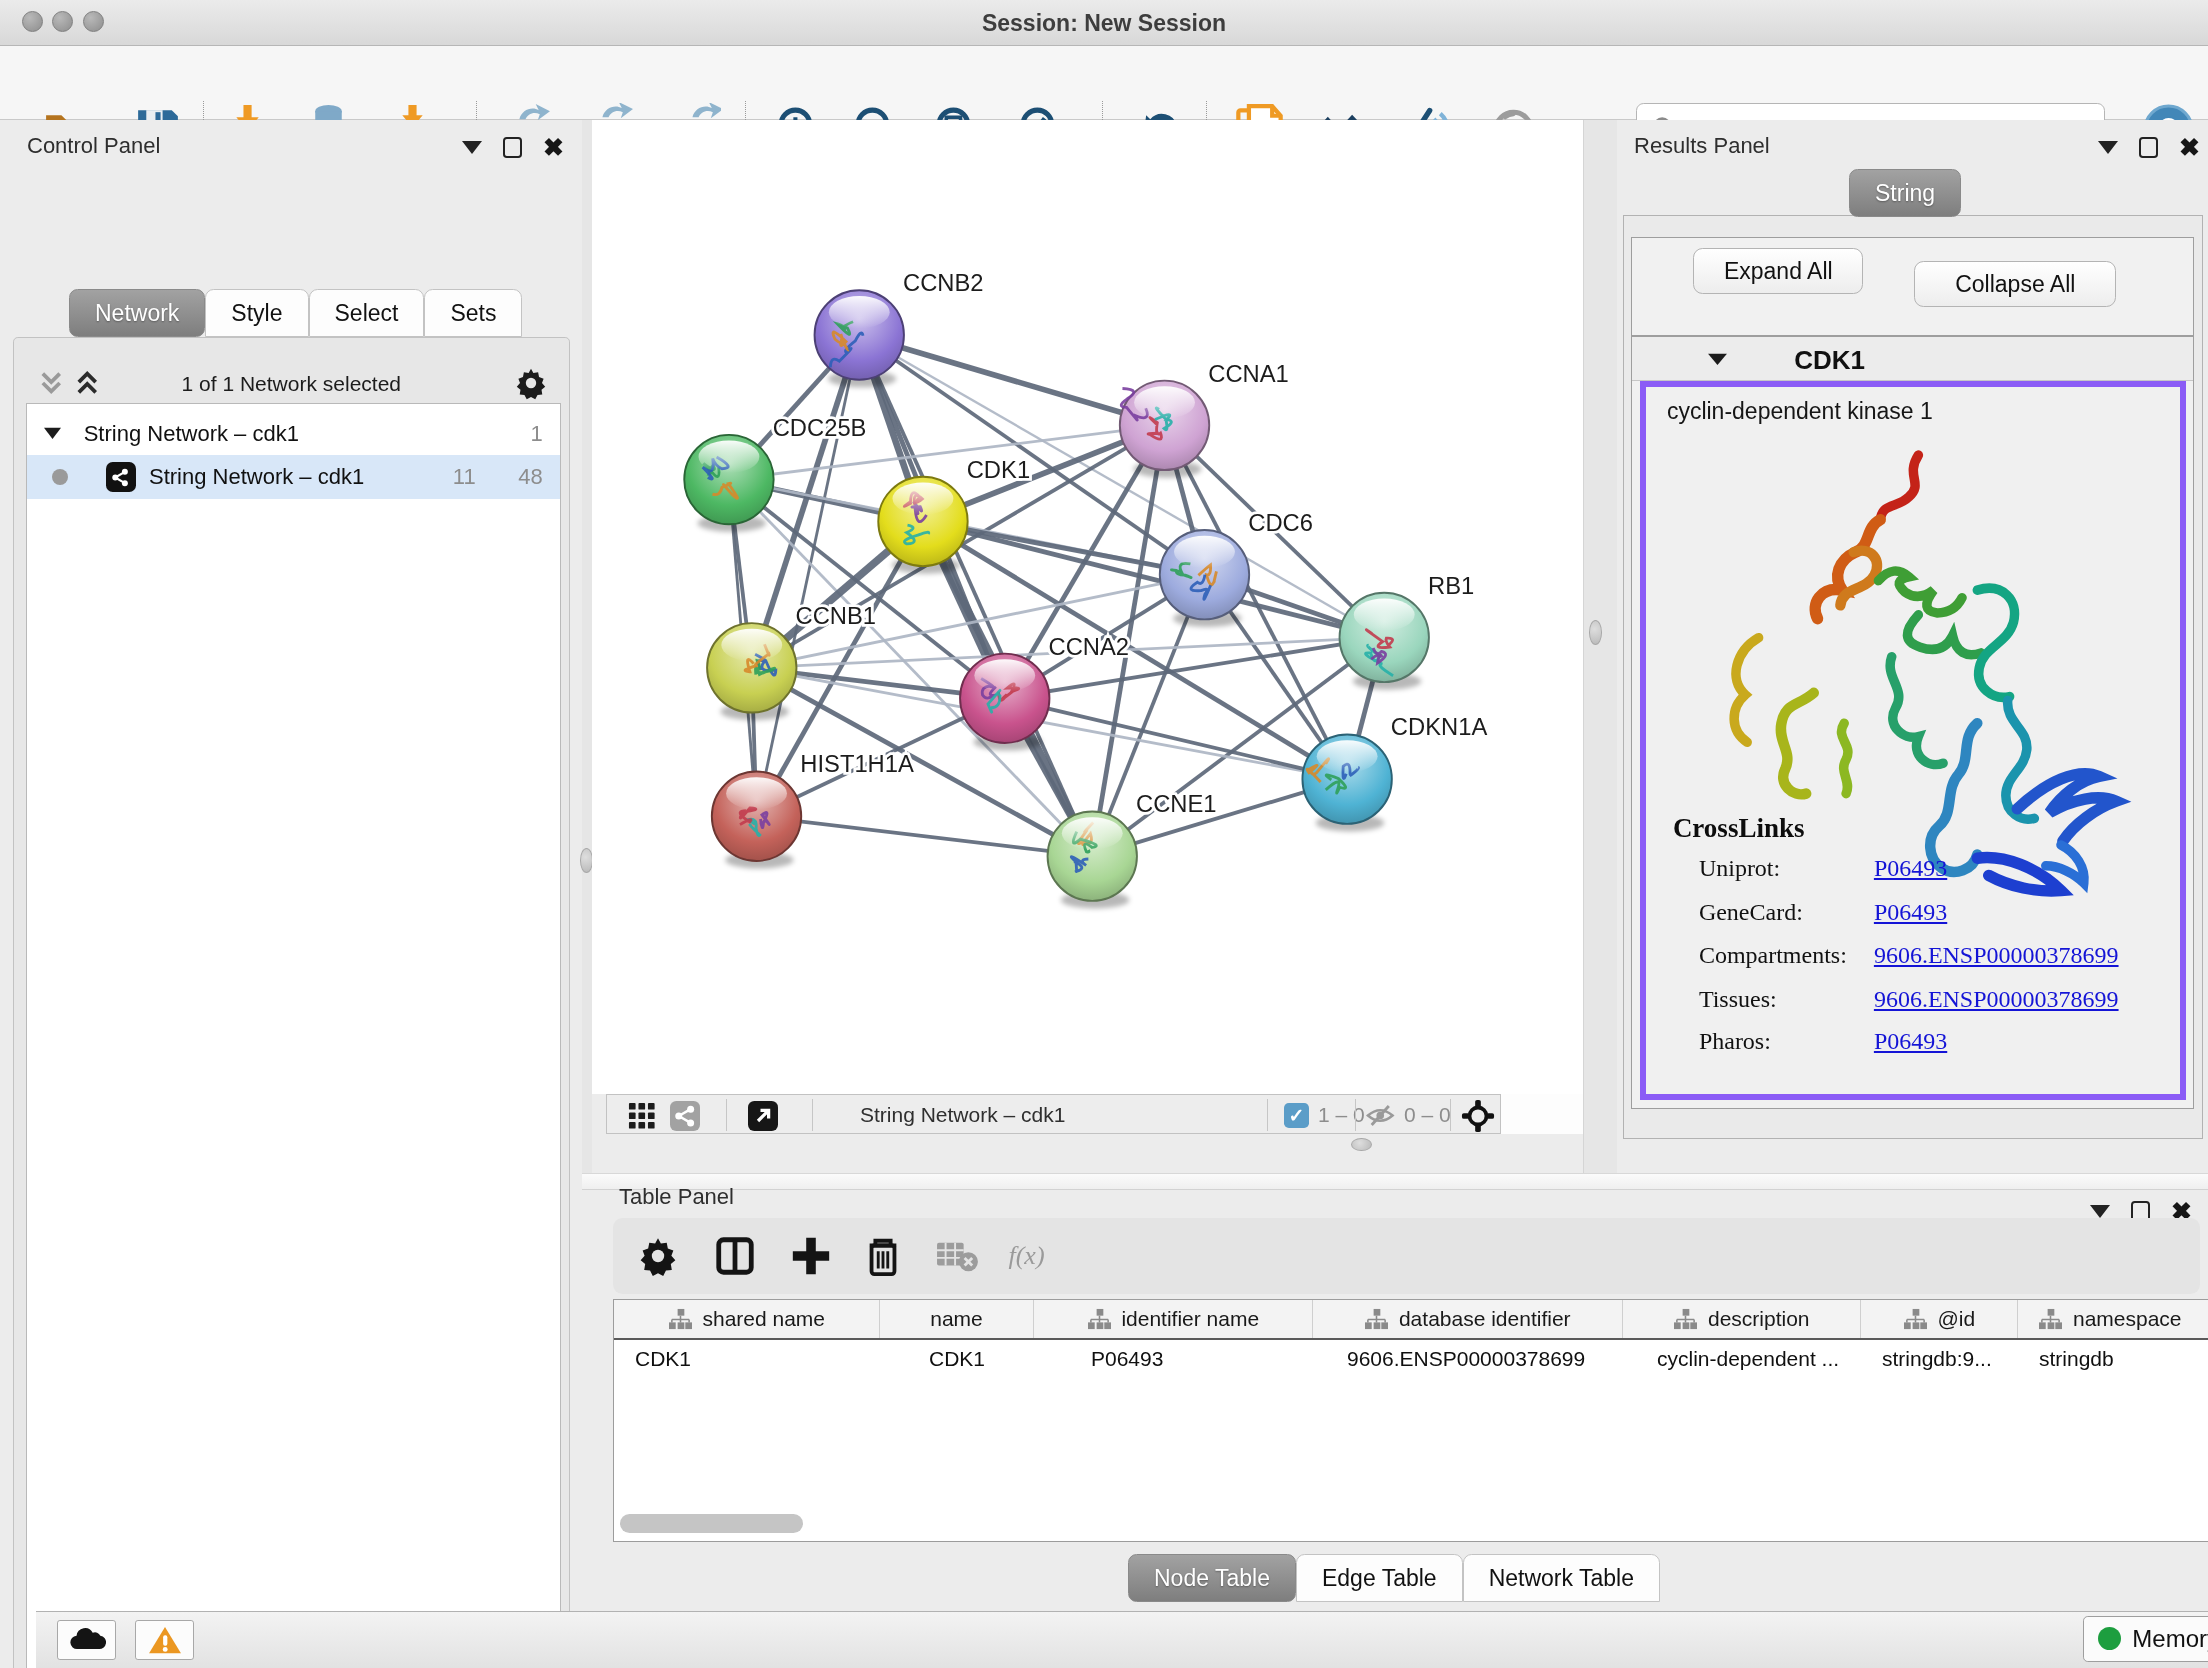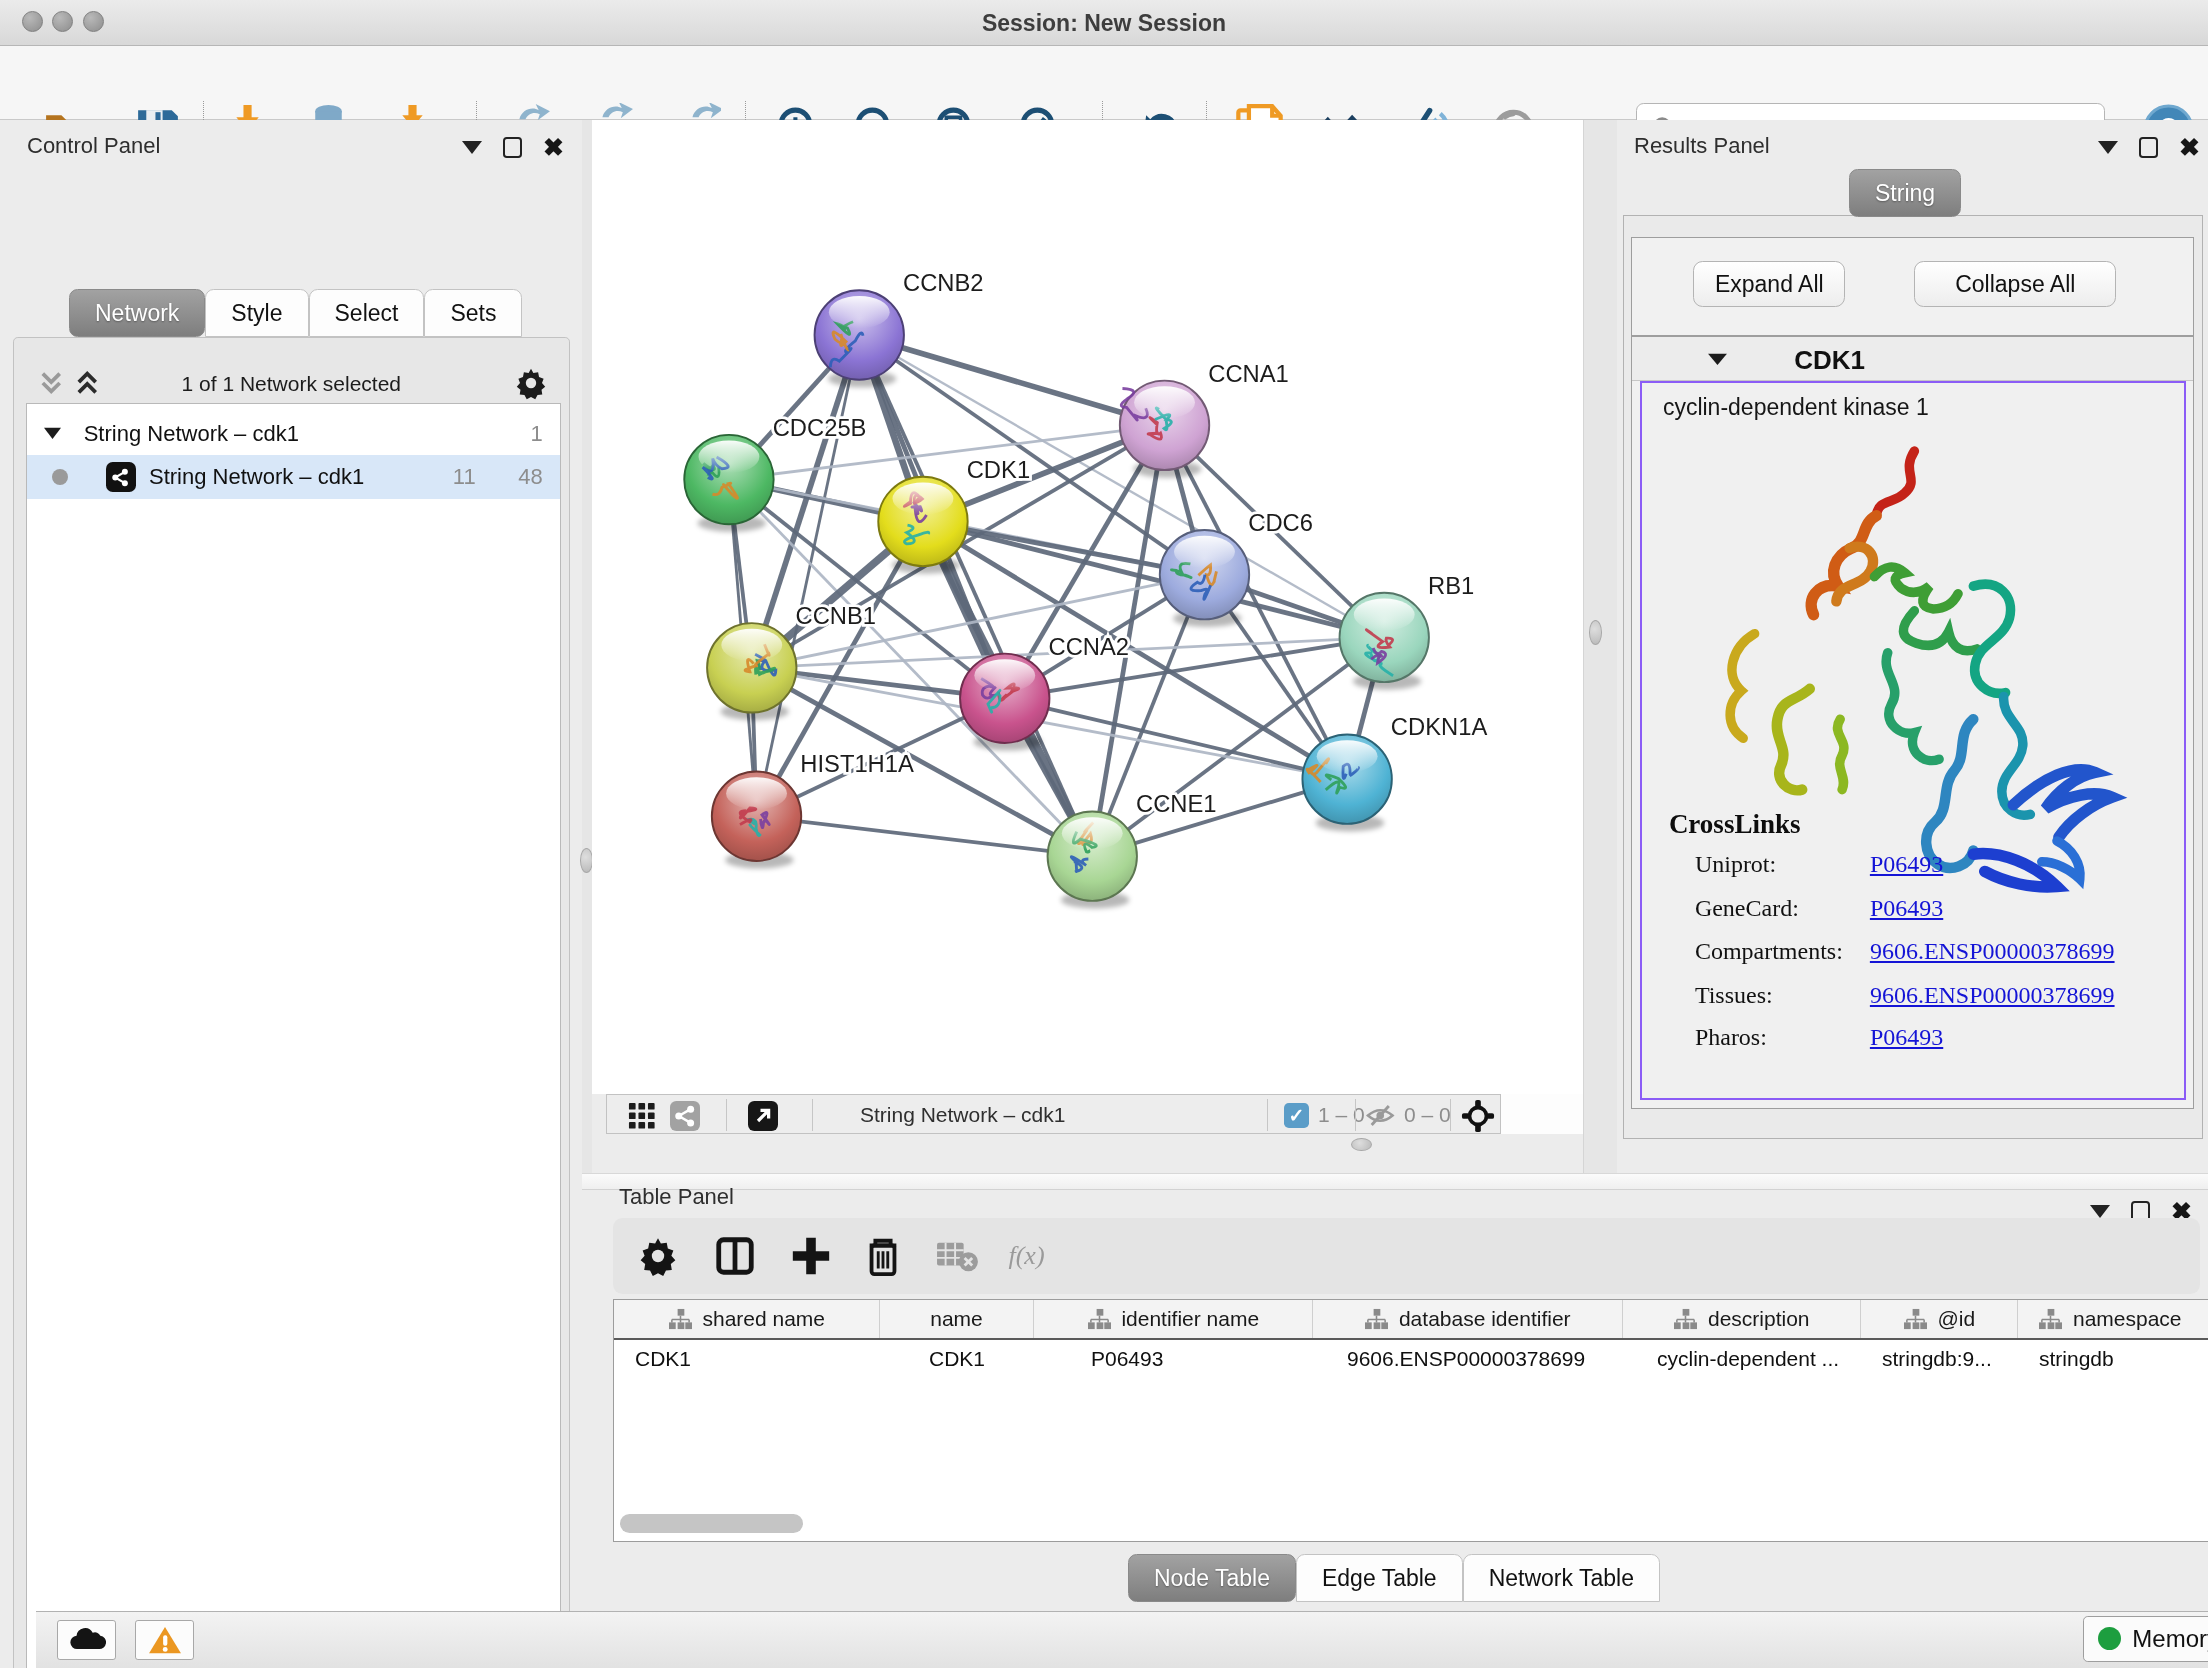--- a/index.html
+++ b/index.html
@@ -77,21 +77,21 @@
   #results-panel { position:absolute; left:1617px; top:120px; width:592px; height:1053px; background:#ececec; }
   #rp-outer { position:absolute; left:5.7px; top:95px; width:580px; height:924px;
     background:#eaeaea; border:1.9px solid #b2b2b2; }
   #rp-tab { position:absolute; left:232px; top:49px; z-index:4; }
   .rp-card { position:absolute; left:7.6px; background:#f1f1f1; border:1.9px solid #9e9e9e; }
   .btn { background:linear-gradient(#ffffff,#ededed); border:1.9px solid #b4b4b4; border-radius:9.5px;
     font-size:23px; color:#111; display:flex; align-items:center; justify-content:center; }
   #rp-entry-head { position:absolute; left:0; top:0; width:100%; height:44px; background:#ececec;
     border-bottom:1.9px solid #c6c6c6; }
   #rp-desc-box { position:absolute; left:7.6px; top:44px; right:7.6px; bottom:7.6px;
-    background:#f0f0f0; border:2px solid #8b5cf6;padding-left:47px; }
+    background:#f0f0f0; border:6px solid #8b5cf6;padding-left:47px; }
   .serif { font-family:"Liberation Serif", serif; }
   .xl-row { position:absolute; font-size:24px; color:#111; }
   .xl-link { color:#1414d6; text-decoration:underline; }
 
   
   #table-panel { position:absolute; left:582px; top:1190px; width:1626px; height:421px; background:#ececec; }
   #tp-toolbar { position:absolute; left:31px; top:27.6px; width:1587px; height:76px;
     background:#e4e4e4; border-radius:9.5px; }
   .tp-icon { position:absolute; top:0; height:76px; width:67px; display:flex; align-items:center; justify-content:center; }
   #tp-table { position:absolute; left:31px; top:109px; width:1753px; height:243px;
@@ -653,21 +653,21 @@
   <div id="results-panel">
     <div style="position:absolute; left:17px; top:13.3px" class="panel-title">Results Panel</div>
     <div class="win-ctrls" style="left:481px; top:17px">
       <div class="tri-down"></div>
       <div class="sq"></div>
       <div class="xx">✖</div>
     </div>
     <div id="rp-tab" class="tab active">String</div>
     <div id="rp-outer">
       <div class="rp-card" style="top:21px; width:563px; height:99px">
-        <div class="btn" style="position:absolute; left:61px; top:23px; width:152px; height:46px">Expand All</div>
+        <div class="btn" style="position:absolute; left:61px; top:10px; width:170px; height:46px">Expand All</div>
         <div class="btn" style="position:absolute; left:282px; top:23px; width:202px; height:46px">Collapse All</div>
       </div>
       <div class="rp-card" style="top:120px; width:563px; height:773px">
         <div id="rp-entry-head">
           <span style="position:absolute; left:74px; top:13.3px"><svg width="23" height="17" viewBox="0 0 24 18">
                 <path d="M2 4 h20 l-10 12z" fill="#1c1c1c"></path>
               </svg></span>
           <span style="position:absolute; left:162px; top:7.6px; font-size:26px; font-weight:bold; color:#111">CDK1</span>
         </div>
         <div id="rp-desc-box">

